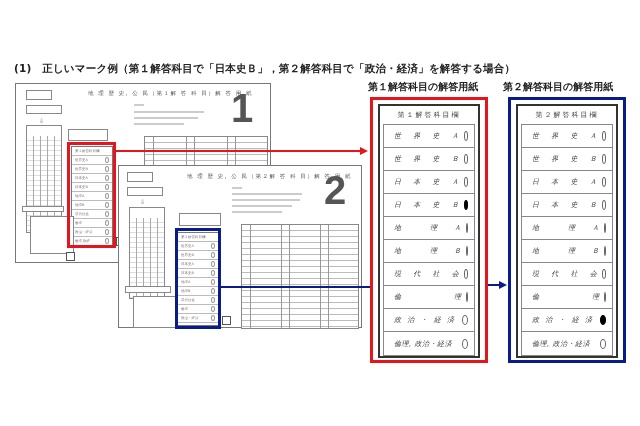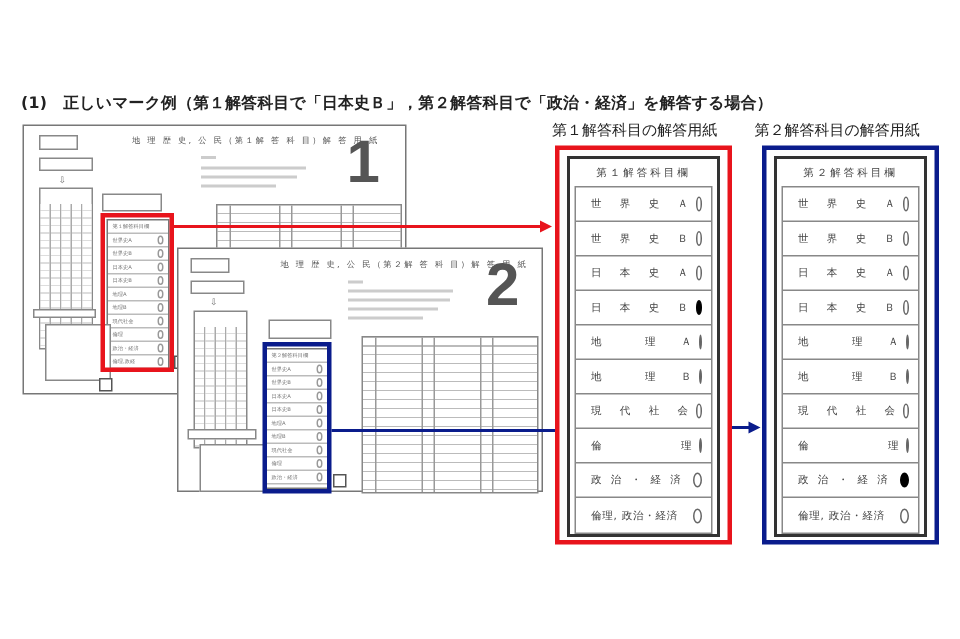--- a/index.html
+++ b/index.html
@@ -1,20 +1,20 @@
 <!DOCTYPE html>
 <html><head>
 <meta charset="utf-8">
 <style>
   html, body { margin: 0; padding: 0; background: #ffffff; }
   body { width: 640px; height: 426px; position: relative; overflow: hidden;
          font-family: "DejaVu Sans", "Liberation Sans", sans-serif; color: #222; }
   .abs { position: absolute; }
   .heading { left: 14px; top: 62px; font-size: 10.5px; font-weight: bold; color: #222; letter-spacing: 0.2px; white-space: nowrap; }
-  .sheet-label { top: 80px; font-size: 10px; font-weight: normal; color: #222; white-space: nowrap; }
+  .sheet-label { top: 80px; font-size: 10px; font-weight: bold; color: #222; white-space: nowrap; }
 
   
   .sheet { background: #fff; border: 1px solid #777; box-sizing: border-box; }
   .sheet-title { font-size: 5.5px; color: #555; letter-spacing: 1.5px; white-space: nowrap; }
   .sheet-number { font-size: 40px; font-weight: bold; color: #555; line-height: 1; font-family: "Liberation Sans", sans-serif; }
   .tiny-note { height: 2px; background: #ccc; }
   .tiny-box { border: 1px solid #888; box-sizing: border-box; background: #fff; }
   .grid-cols { display: flex; }
   .grid-col { flex: 1; border-right: 1px solid #aaa; background:
        repeating-linear-gradient(to bottom, #fff 0, #fff 4px, #ddd 4px, #ddd 5px); }
@@ -34,21 +34,21 @@
   .blue-line { background: #0a1c8c; height: 2px; }
   .arrow-head-red { width: 0; height: 0; border-top: 4px solid transparent; border-bottom: 4px solid transparent; border-left: 8px solid #e8141c; }
   .arrow-head-blue { width: 0; height: 0; border-top: 4px solid transparent; border-bottom: 4px solid transparent; border-left: 8px solid #0a1c8c; }
 
   
   .panel-inner { border: 2px solid #333; box-sizing: border-box; background: #fff; }
   .panel-header { height: 18px; font-size: 7px; color: #444; letter-spacing: 2px; text-align: center; line-height: 18px; }
   .panel-rows { border: 1px solid #888; margin: 0 3px; box-sizing: border-box; }
   .subject-row { height: 23px; border-bottom: 1px solid #888; box-sizing: border-box; display: flex; align-items: center; padding: 0 6px 0 10px; }
   .subject-row:last-child { border-bottom: none; }
-  .subject-name { flex: 1; font-size: 7px; color: #444; letter-spacing: 5px; white-space: nowrap; }
+  .subject-name { flex: 1; font-size: 7px; color: #444; letter-spacing: 5px; white-space: nowrap; font-style: italic; }
   .subject-name.compact { letter-spacing: 0.5px; }
   .bubble { width: 6px; height: 10px; border: 1px solid #666; border-radius: 50%; box-sizing: border-box; background: #fff; }
   .bubble.filled { background: #000; border-color: #000; }
 </style>
 </head>
 <body>
 
 <div class="abs heading">(1)　正しいマーク例（第１解答科目で「日本史Ｂ」，第２解答科目で「政治・経済」を解答する場合）</div>
 
 <div class="abs sheet-label" style="left:368px;">第１解答科目の解答用紙</div>

